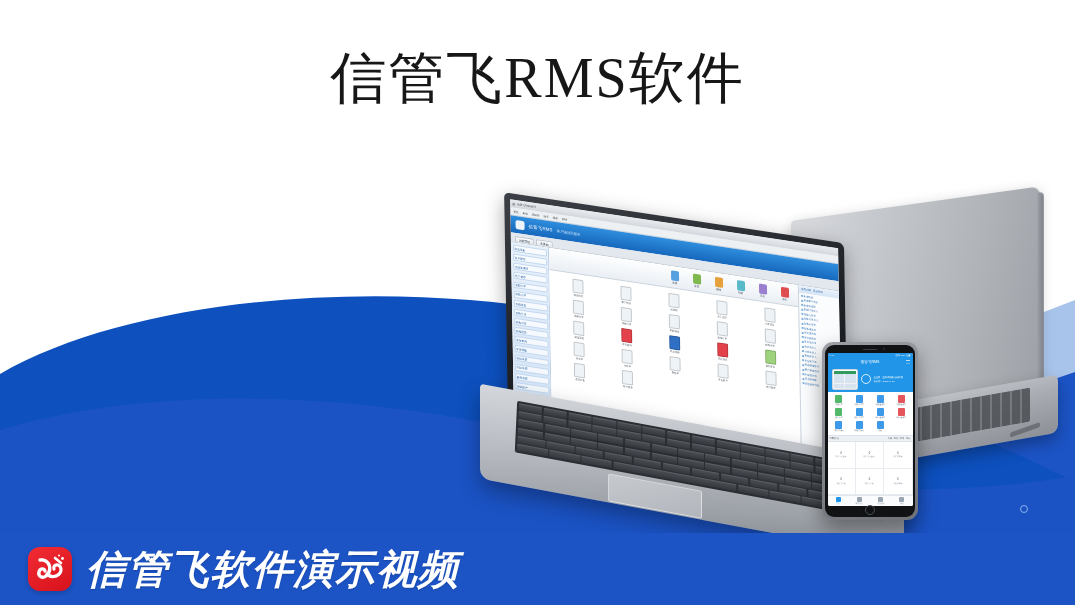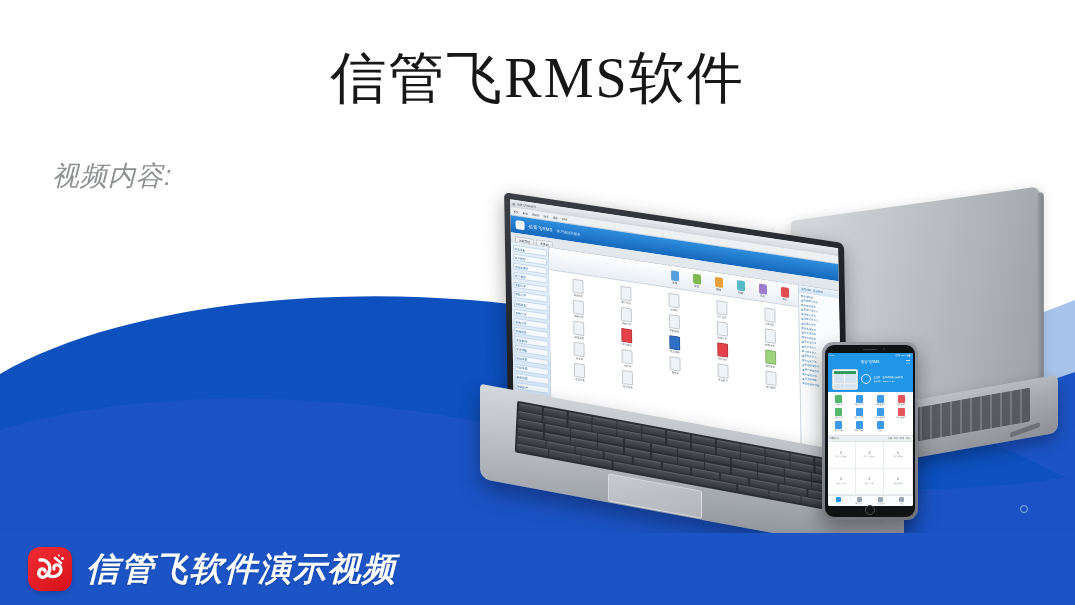--- a/index.html
+++ b/index.html
@@ -195,21 +195,21 @@
     background:#1c54c6;display:flex;align-items:center;padding-left:28px;box-sizing:border-box;gap:14px;
   }
   .logo-mark{
     width:44px;height:44px;border-radius:12px;
     background:linear-gradient(150deg,#f22c33,#d8121c);
     position:relative;flex:0 0 auto;box-shadow:0 2px 5px rgba(0,0,0,.2);
   }
   .logo-mark svg{position:absolute;left:0;top:0;}
   .banner-title{
     font-family:Liberation Serif, serif;
-    font-size:33px;font-weight:bold;font-style:italic;color:#ffffff;
+    font-size:40px;font-weight:bold;font-style:italic;color:#ffffff;
     letter-spacing:1.5px;white-space:nowrap;
     text-shadow:0 1px 2px rgba(0,0,0,.18);
   }
   .banner-tagline{
     font-family:"Liberation Sans",sans-serif;
     font-size:15px;font-weight:bold;font-style:italic;color:#ffe21f;
     white-space:nowrap;align-self:flex-end;margin-bottom:17px;margin-left:2px;
   }
 </style>
 </head>
@@ -231,21 +231,20 @@
   </div>
 
   <div class="dot" style="left:755px;top:545px;width:7px;height:7px;"></div>
   <div class="dot" style="left:900px;top:580px;width:6px;height:6px;"></div>
   <div class="dot" style="left:1020px;top:505px;width:6px;height:6px;"></div>
   <div class="dot" style="left:826px;top:595px;width:6px;height:6px;"></div>
 
   <div class="title">信管飞RMS软件</div>
 
   <div class="sub-block">
-    <div class="sub-line1">视频内容:</div>
   </div>
 
   <div class="devices">
 
     <div class="laptop-back">
       <div class="lb-lid"></div>
       <div class="lb-base">
         <div class="lb-keys"></div>
         <div class="lb-port"></div>
       </div>

